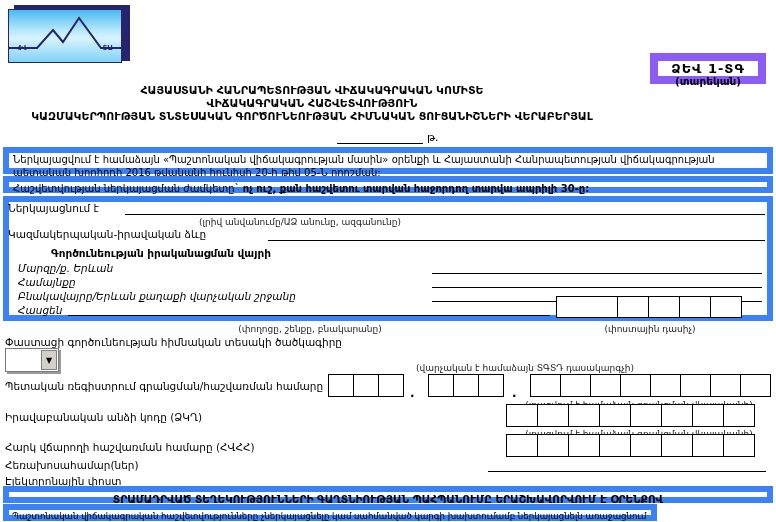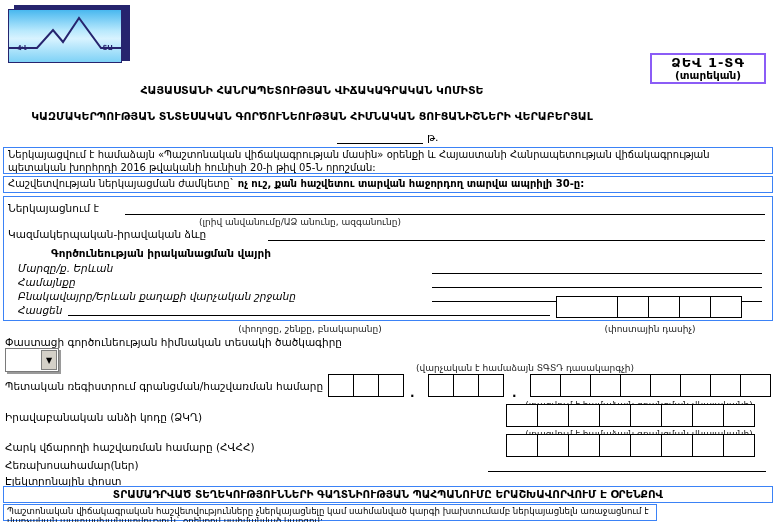--- a/index.html
+++ b/index.html
@@ -12,35 +12,35 @@
 
   
   #logo-shadow { left:14px; top:5px; width:116px; height:56px; background:#26246e; }
   #logo-box { left:8px; top:9px; width:114px; height:54px;
               border:1px solid #26246e;
               background:linear-gradient(180deg,#49b8ef 0%,#b9e9fd 40%,#d8f3ff 55%,#7fd2f6 100%); }
   #logo-box svg { position:absolute; left:0; top:0; }
   .logo-letter { position:absolute; bottom:10px; font-size:7px; font-weight:bold; color:#26246e; }
 
   
-  #form-code { left:650px; top:53px; width:116px; height:31px; border:2px solid #8b5cf6;
+  #form-code { left:650px; top:53px; width:116px; height:31px; border:8px solid #8b5cf6;
                text-align:center; line-height:1.1; padding-top:1px; }
   #form-code .l1 { font-weight:bold; font-size:13px; letter-spacing:1px; }
   #form-code .l2 { font-size:10.5px; font-weight:bold; }
 
   
   .hdr { left:0; width:624px; text-align:center; font-weight:bold; }
   #hdr1 { top:84px; font-size:11px; }
   #hdr2 { top:97px; font-size:11px; }
   #hdr3 { top:110px; font-size:11px; }
   #year-row { top:131px; left:0; width:776px; text-align:center; font-size:11px; }
   .blank-line { display:inline-block; border-bottom:1px solid #000; height:12px; vertical-align:bottom; }
 
   
-  .bordered { border:1px solid #3b82f6; background:#fff; }
+  .bordered { border:6px solid #3b82f6; background:#fff; }
   #legal-box { left:3px; top:147px; width:770px; height:27px; font-size:10px; padding:1px 4px; line-height:1.25; }
   #deadline-box { left:3px; top:176px; width:770px; height:17px; font-size:10px; padding:1px 4px; }
   #main-box { left:3px; top:196px; width:770px; height:125px; }
 
   .lbl { font-size:10.5px; }
   .cap { font-size:9px; color:#222; }
   .it  { font-style:italic; }
   .b   { font-weight:bold; }
   .fline { border-bottom:1px solid #000; height:1px; }
 
@@ -80,20 +80,21 @@
     <span class="logo-letter" style="left:8px;">ՀՎ</span>
     <span class="logo-letter" style="right:8px;">ՏԱ</span>
   </div>
 
   <div class="abs" id="form-code">
     <div class="l1">ՁԵՎ  1-ՏԳ</div>
     <div class="l2">(տարեկան)</div>
   </div>
 
   <div class="abs hdr" id="hdr1">ՀԱՅԱՍՏԱՆԻ ՀԱՆՐԱՊԵՏՈՒԹՅԱՆ ՎԻՃԱԿԱԳՐԱԿԱՆ ԿՈՄԻՏԵ</div>
+  <div class="abs hdr" id="hdr2">ՎԻՃԱԿԱԳՐԱԿԱՆ ՀԱՇՎԵՏՎՈՒԹՅՈՒՆ</div>
   <div class="abs hdr" id="hdr3">ԿԱԶՄԱԿԵՐՊՈՒԹՅԱՆ ՏՆՏԵՍԱԿԱՆ ԳՈՐԾՈՒՆԵՈՒԹՅԱՆ ՀԻՄՆԱԿԱՆ ՑՈՒՑԱՆԻՇՆԵՐԻ ՎԵՐԱԲԵՐՅԱԼ</div>
   <div class="abs" id="year-row">
     <span class="blank-line" style="width:86px;"></span>
     <span>թ.</span>
   </div>
 
   <div class="abs bordered" id="legal-box">
     <span>Ներկայացվում է համաձայն «Պաշտոնական վիճակագրության մասին» օրենքի և Հայաստանի Հանրապետության վիճակագրության պետական խորհրդի 2016 թվականի հունիսի 20-ի թիվ 05-Ն որոշման:</span>
   </div>
 

